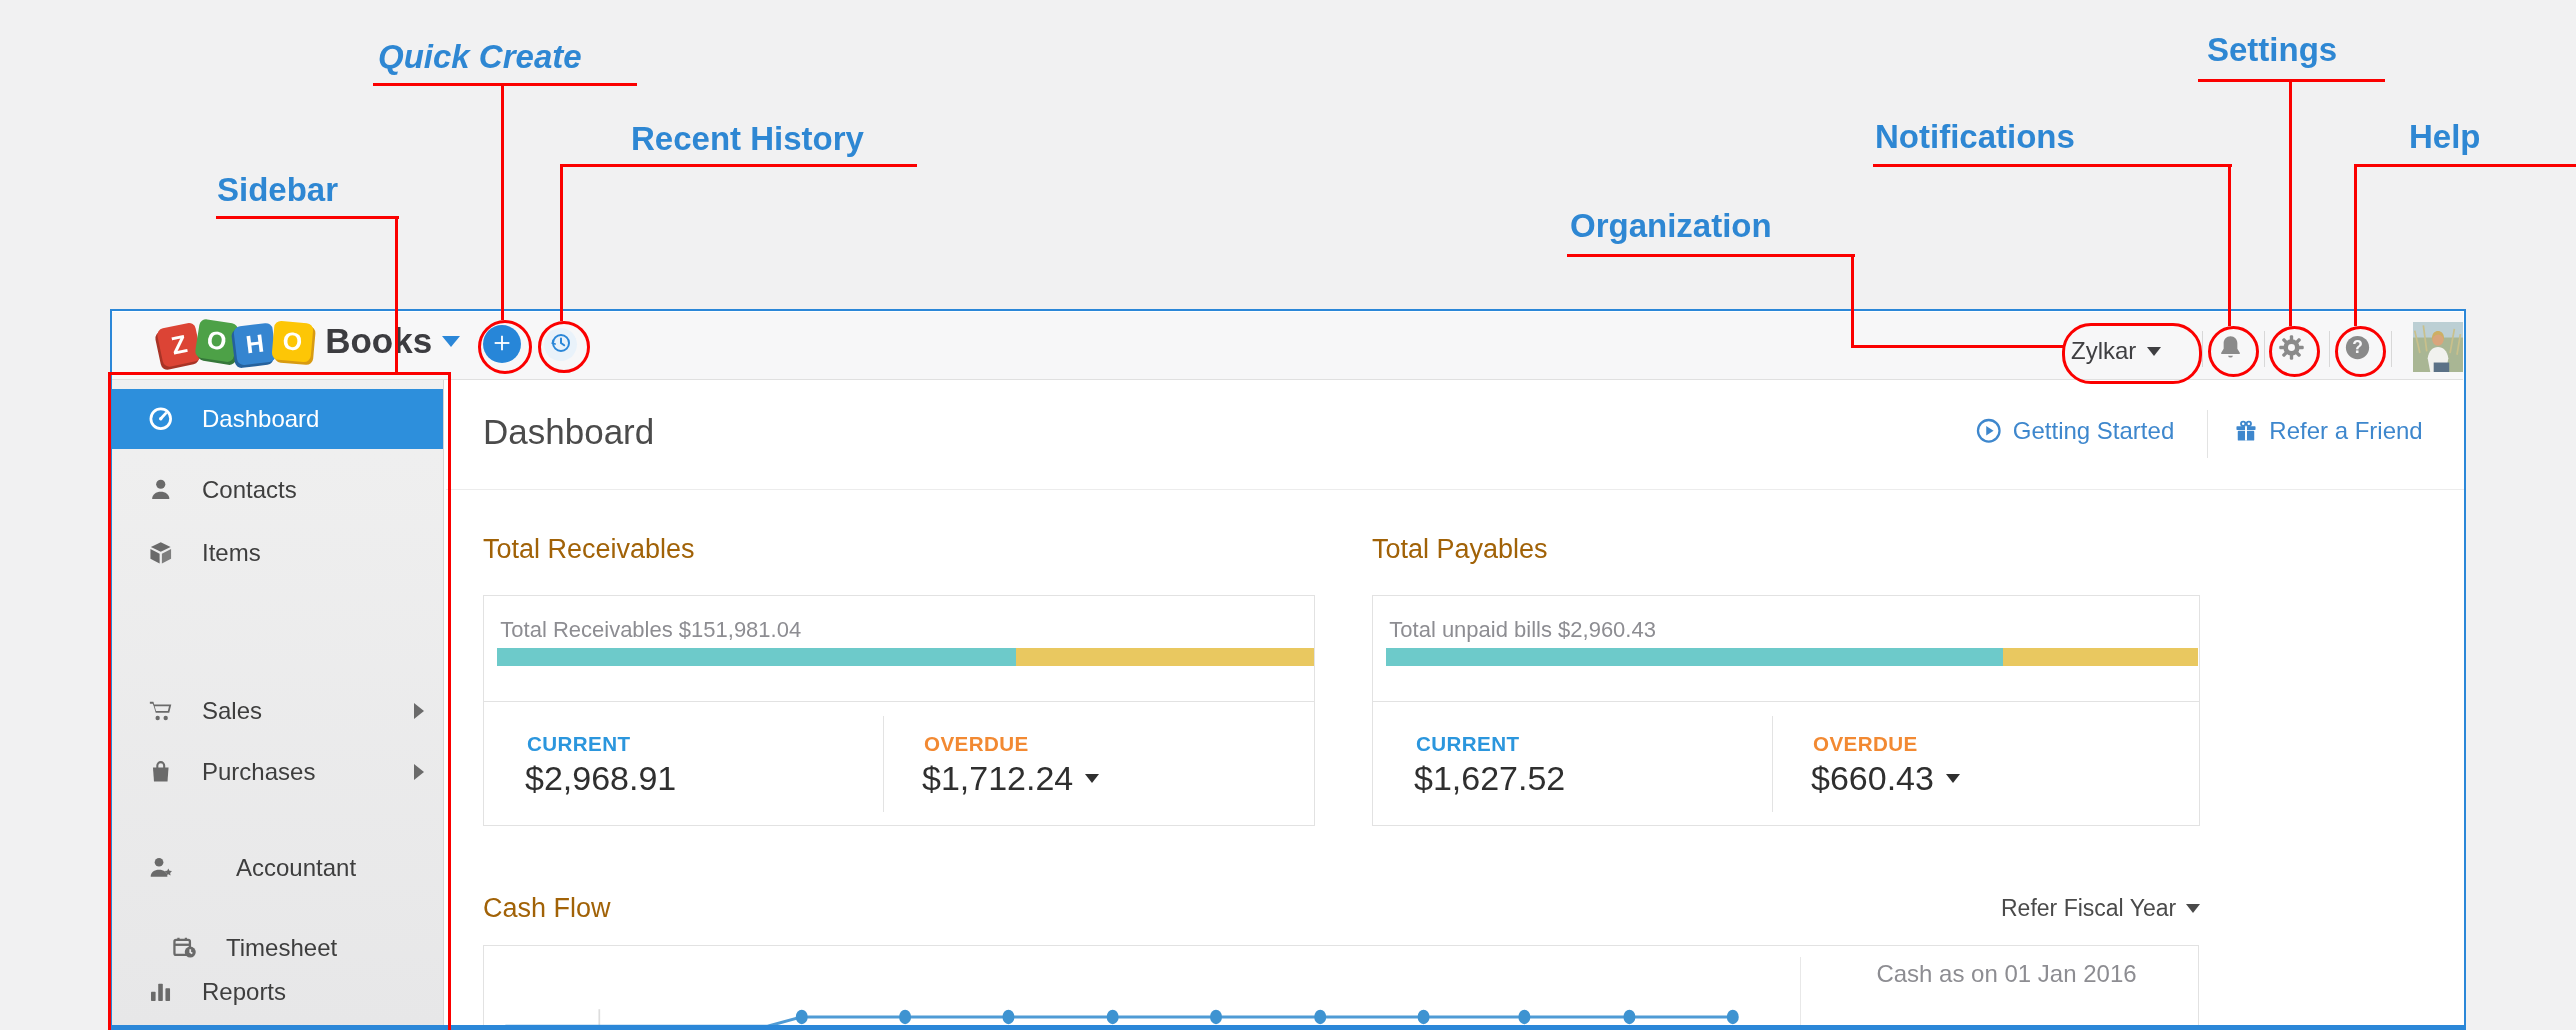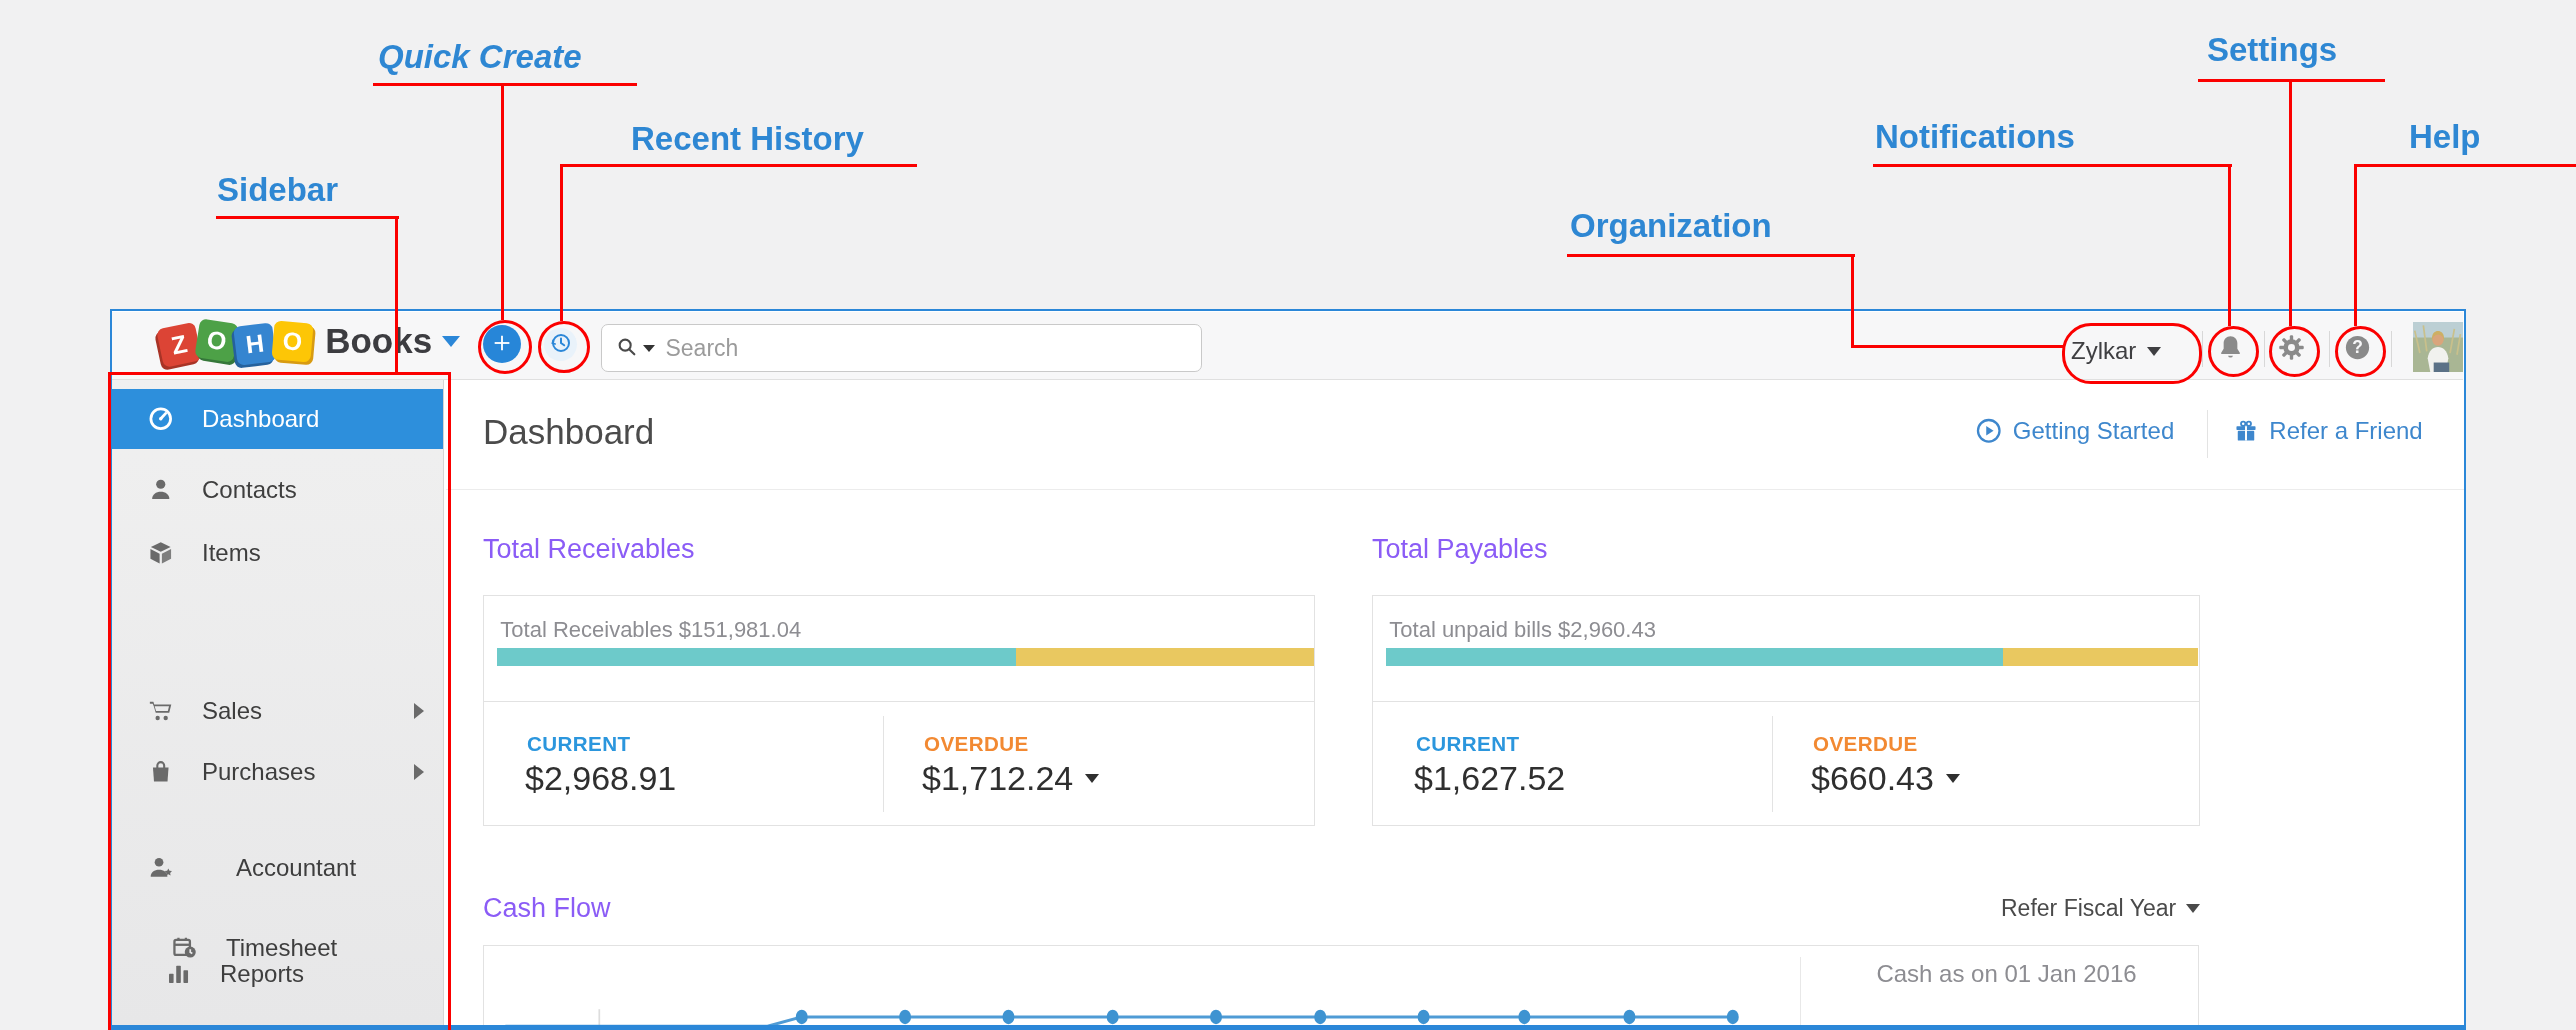--- a/index.html
+++ b/index.html
@@ -50,21 +50,21 @@
   .side-item.selected .s-icon{color:#fff;}
   .side-chevron{position:absolute;right:19px;width:0;height:0;border-top:8.6px solid transparent;border-bottom:8.6px solid transparent;border-left:10.3px solid #6a6a6a;}
 
   
   .page-title{left:483px;top:412px;font-size:35px;color:#4b4b4b;z-index:2;}
   .top-links{top:417px;display:flex;align-items:center;color:#3e87cd;font-size:24px;z-index:2;}
   .link-ico{margin-right:10.3px;display:flex;align-items:center;}
   .title-divider{left:446px;top:489px;width:2018px;height:0.9px;background:#ececec;z-index:2;}
   .v-sep{width:0.9px;background:#e3e3e3;z-index:2;}
 
-  .section-title{font-size:27px;color:#8b5cf6;z-index:2;}
+  .section-title{font-size:27px;color:#a16207;z-index:2;}
   .card{background:#fff;border:0.9px solid #e2e2e2;z-index:2;}
   .card-summary{position:absolute;left:16.3px;top:20.6px;font-size:22px;color:#8d8d92;}
   .progress{position:absolute;left:13px;top:52px;width:817px;height:18px;background:#e9c860;overflow:hidden;}
   .progress-fill{height:100%;background:#6dcaca;}
   .card-divider{position:absolute;left:0;top:105px;width:100%;height:0.9px;background:#e2e2e2;}
   .amt-label{position:absolute;top:136px;font-size:20.6px;font-weight:bold;letter-spacing:0.4px;}
   .amt-label.current{color:#2b96dd;left:43px;}
   .amt-label.overdue{color:#f28932;left:440px;}
   .amt-value{position:absolute;top:163px;font-size:34px;color:#2f2f2f;display:flex;align-items:center;}
   .amt-value.v-current{left:41px;}
@@ -122,30 +122,20 @@
   <div class="abs recent-history">
     <span>
       <svg width="24" height="24" viewBox="0 0 24 24" fill="none" stroke="#2b87d8" stroke-width="2">
         <circle cx="12" cy="12" r="8"></circle>
           <path d="M12 7.5V12l3.2 2.3" stroke-linecap="round"></path>
         <path d="M4.2 9.2l-.9 2.9 2.9.9" stroke-width="1.6" stroke-linecap="round"></path>
       </svg>
     </span>
   </div>
 
-  <div class="abs search-box">
-    <span>
-      <svg width="22" height="22" viewBox="0 0 24 24" fill="none" stroke="#4a4a4a" stroke-width="2.3">
-        <circle cx="10" cy="10" r="6"></circle>
-          <path d="M14.6 14.6L20 20" stroke-linecap="round"></path>
-      </svg>
-    </span>
-    <span class="search-caret"></span>
-    <input type="text" placeholder="Search" style="">
-  </div>
 
   <div class="abs org-switcher">
     <span>Zylkar</span>
     <span class="org-caret"></span>
   </div>
 
   <div class="abs hdr-divider" style="left:2202px;"></div>
   <div class="abs hdr-divider" style="left:2264px;"></div>
   <div class="abs hdr-divider" style="left:2329px;"></div>
   <div class="abs hdr-divider" style="left:2391px;"></div>
@@ -270,21 +260,21 @@
           <rect x="3" y="5.2" width="13.5" height="13" rx="1.5" fill="none" stroke="currentColor" stroke-width="2"></rect>
           <path d="M3 9.4h13.5" stroke="currentColor" stroke-width="2"></path>
           <path d="M6.5 3.2v3M13 3.2v3" stroke="currentColor" stroke-width="2"></path>
           <circle cx="16.8" cy="15.8" r="4.8" fill="currentColor"></circle>
           <path d="M16.8 13.4v2.6l1.8 1.1" stroke="#e9e9ea" stroke-width="1.5" fill="none"></path>
         </svg>
       </span>
       <span class="s-label">Timesheet</span>
     </div>
 
-    <div class="side-item" style="top:564px;padding-left:18px;">
+    <div class="side-item" style="top:582px;">
       <span class="s-icon">
         <svg width="27.5" height="27.5" viewBox="0 0 24 24" fill="currentColor">
           <rect x="3.5" y="12" width="4" height="8" rx="0.6"></rect>
             <rect x="9.8" y="5" width="4" height="15" rx="0.6"></rect>
             <rect x="16.1" y="9" width="4" height="11" rx="0.6"></rect>
         </svg>
       </span>
       <span class="s-label">Reports</span>
     </div>
   </div>

